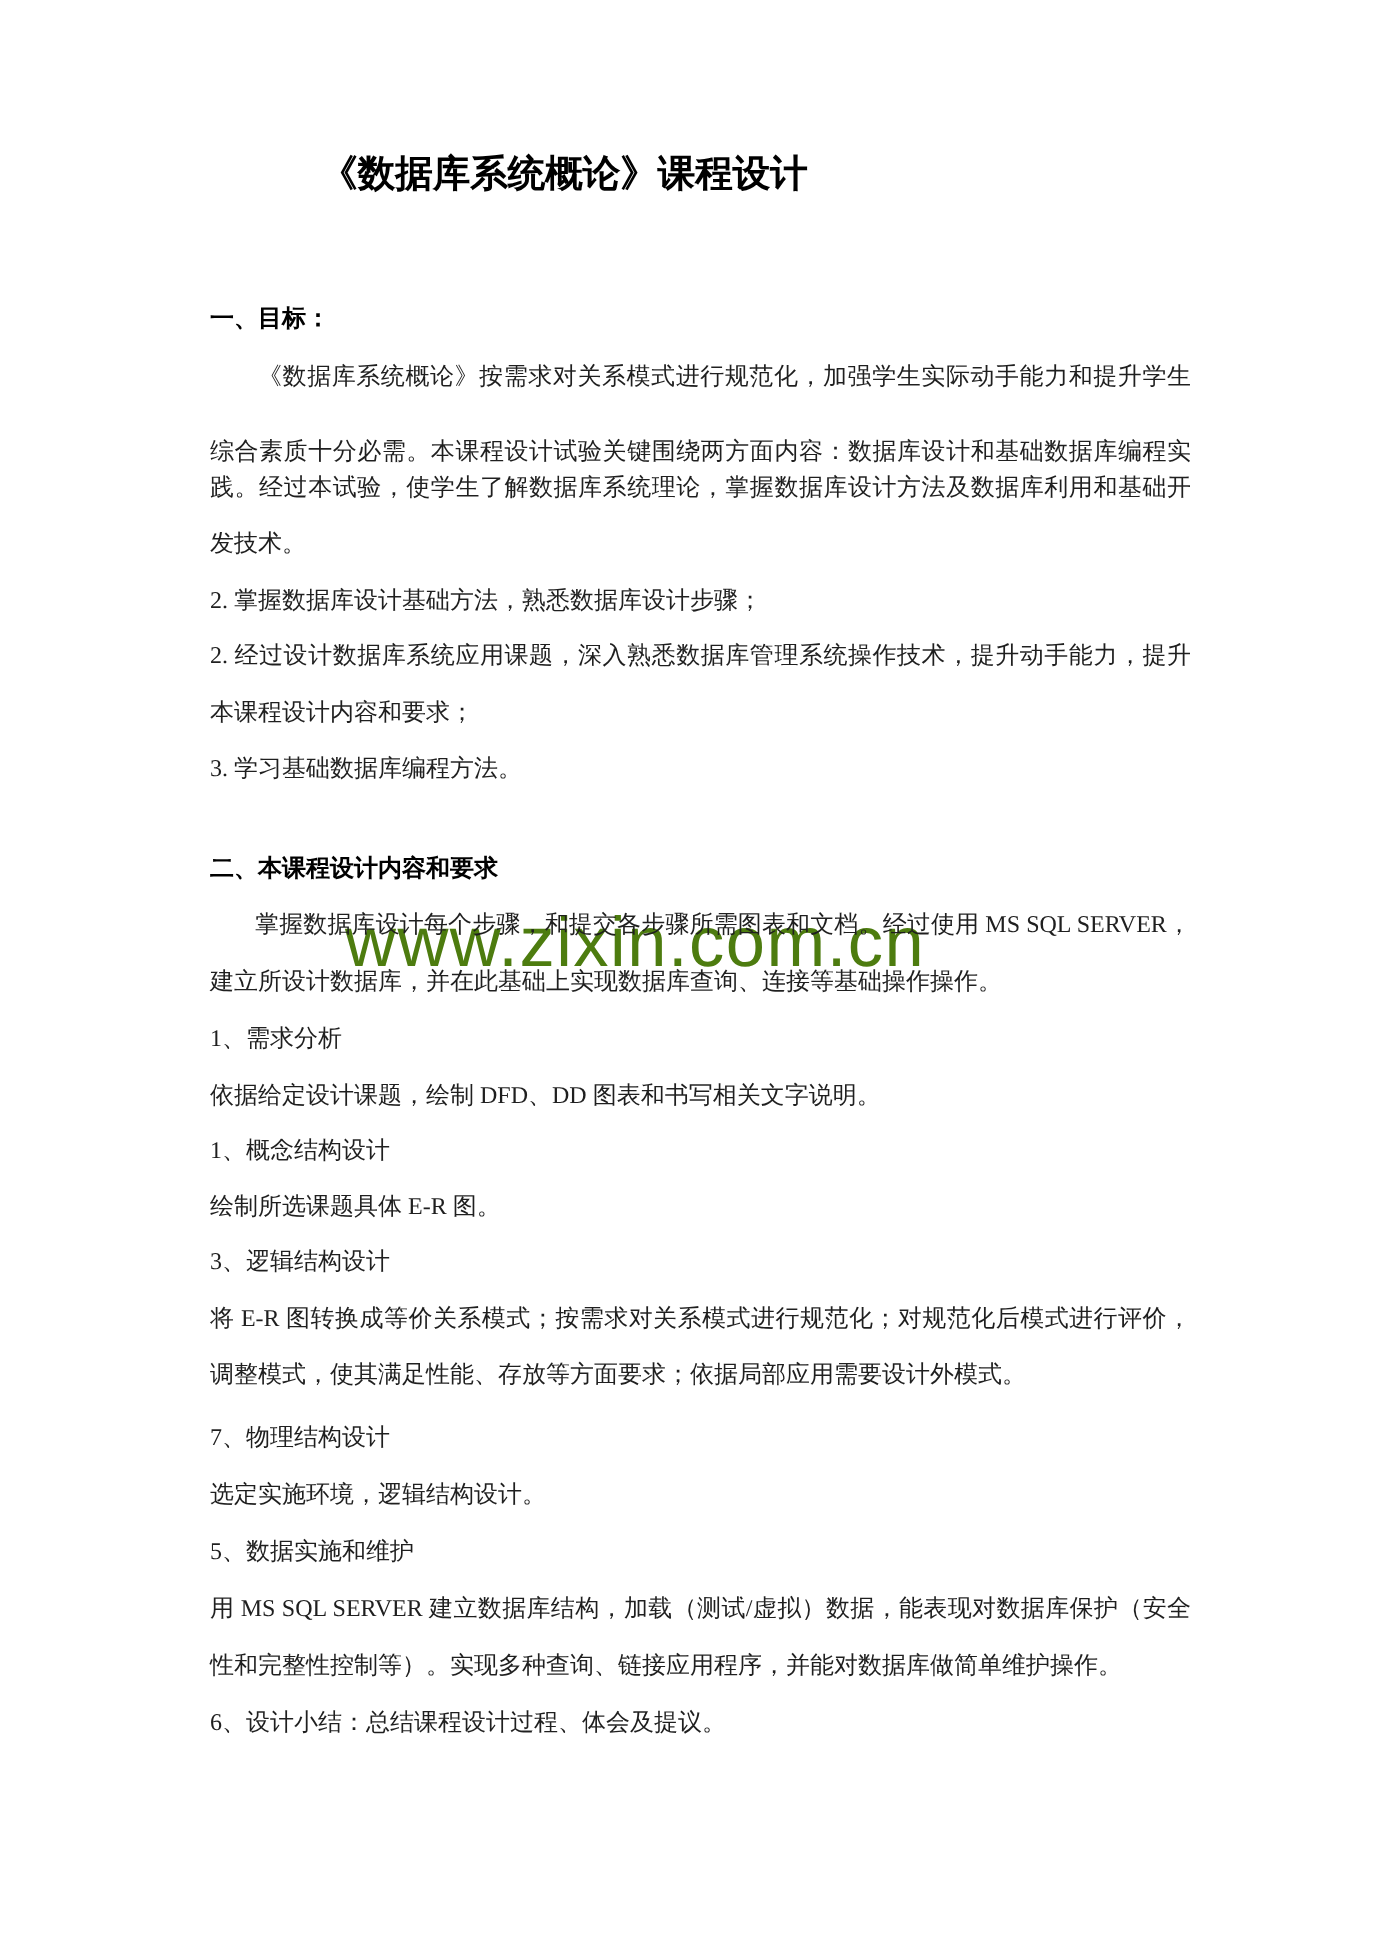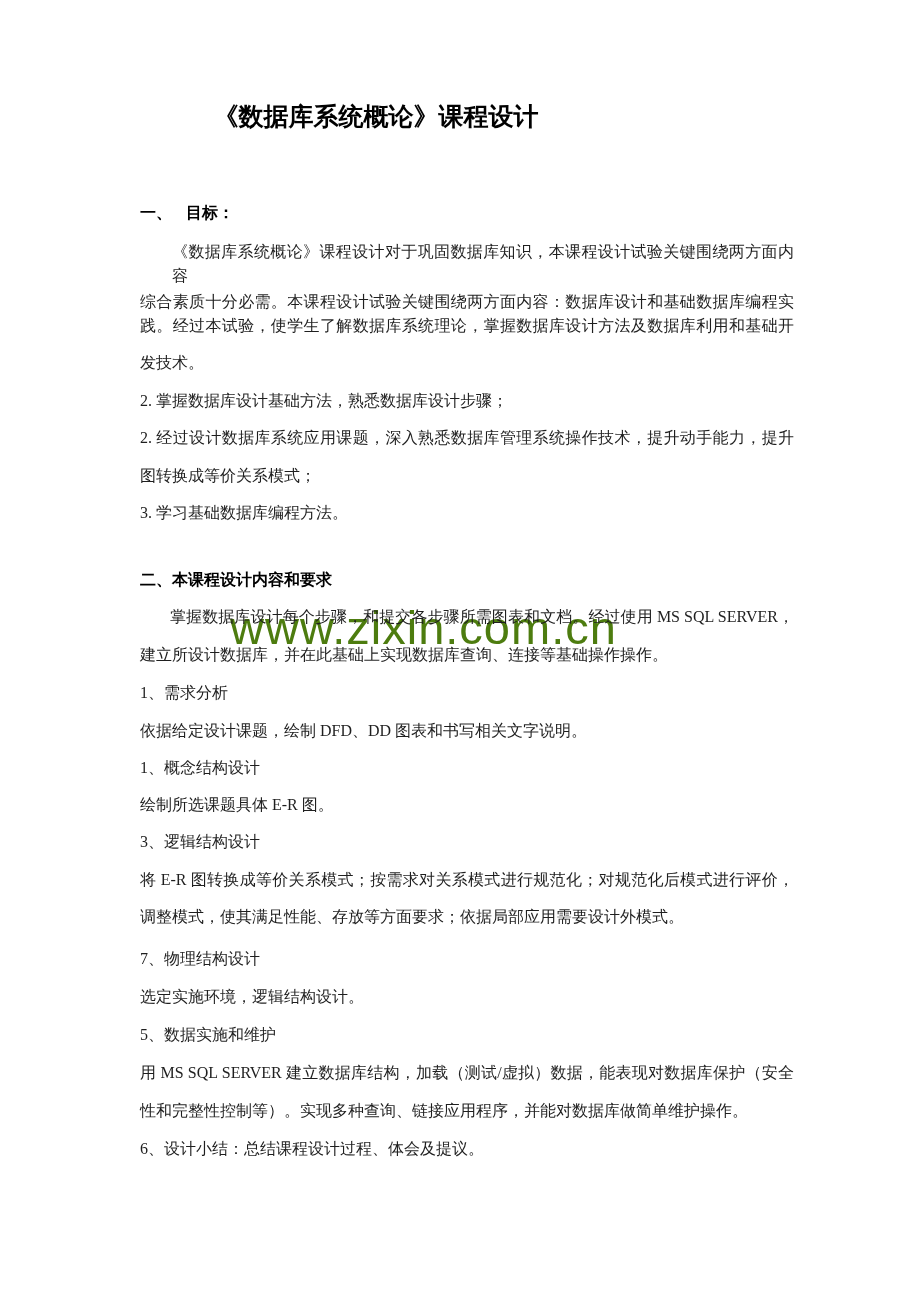--- a/index.html
+++ b/index.html
@@ -54,43 +54,43 @@
     white-space: normal;
     text-align: justify;
     text-align-last: justify;
   }
   .b {
     font-weight: 700;
     color: #000000;
   }
   .ind1 { left: 172px; width: 622px; }
   .ind2 { left: 170px; width: 624px; }
-  .h1-label { margin-left: 14px; }
+  .h1-label { }
 </style>
 </head>
 <body>
 
 <div class="page">
 
   <div class="watermark">www.zixin.com.cn</div>
 
   <div class="doc-title">《数据库系统概论》课程设计</div>
 
   <div class="l b" style="top:201px">
     <span>一、</span><span class="h1-label">目标：</span>
   </div>
 
-  <div class="l j ind1" style="top:240px">《数据库系统概论》课程设计对于巩固数据库知识，本课程设计试验关键围绕两方面内容</div>
+  <div class="l j ind1" style="top:240px">《数据库系统概论》按需求对关系模式进行规范化，加强学生实际动手能力和提升学生</div>
   <div class="l j" style="top:290px">综合素质十分必需。本课程设计试验关键围绕两方面内容：数据库设计和基础数据库编程实</div>
   <div class="l j" style="top:314px">践。经过本试验，使学生了解数据库系统理论，掌握数据库设计方法及数据库利用和基础开</div>
   <div class="l" style="top:351px">发技术。</div>
 
   <div class="l" style="top:389px">2. 掌握数据库设计基础方法，熟悉数据库设计步骤；</div>
   <div class="l j" style="top:426px">2. 经过设计数据库系统应用课题，深入熟悉数据库管理系统操作技术，提升动手能力，提升</div>
-  <div class="l" style="top:464px">图转换成等价关系模式；</div>
+  <div class="l" style="top:464px">本课程设计内容和要求；</div>
   <div class="l" style="top:501px">3. 学习基础数据库编程方法。</div>
 
   <div class="l b" style="top:568px">二、本课程设计内容和要求</div>
 
   <div class="l j ind2" style="top:605px">掌握数据库设计每个步骤，和提交各步骤所需图表和文档。经过使用 MS SQL SERVER，</div>
   <div class="l" style="top:643px">建立所设计数据库，并在此基础上实现数据库查询、连接等基础操作操作。</div>
 
   <div class="l" style="top:681px">1、需求分析</div>
   <div class="l" style="top:719px">依据给定设计课题，绘制 DFD、DD 图表和书写相关文字说明。</div>
   <div class="l" style="top:756px">1、概念结构设计</div>

